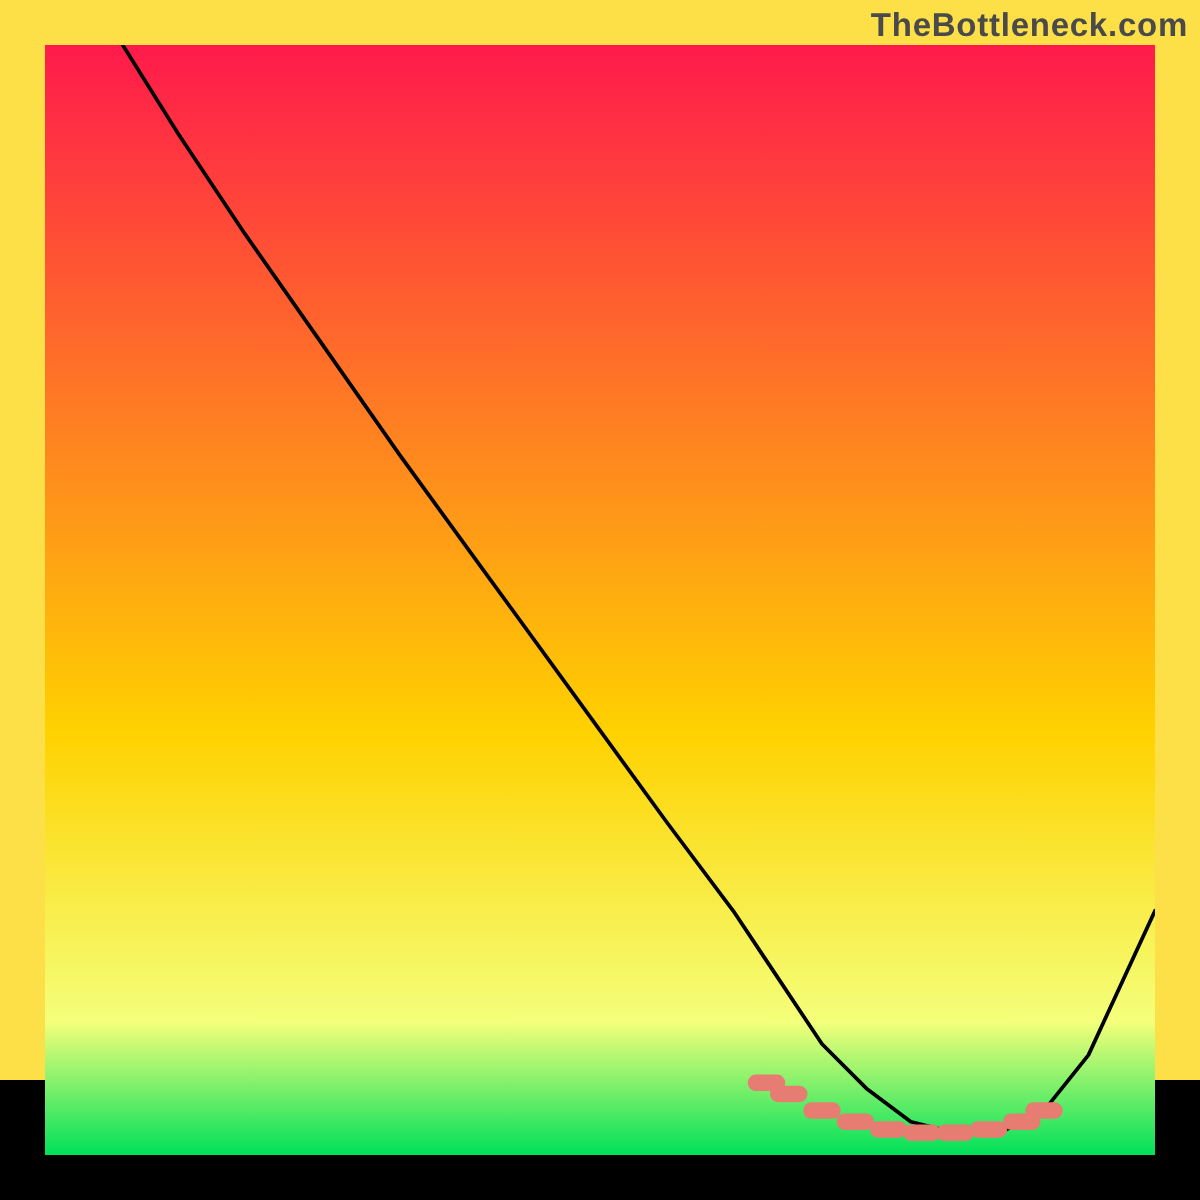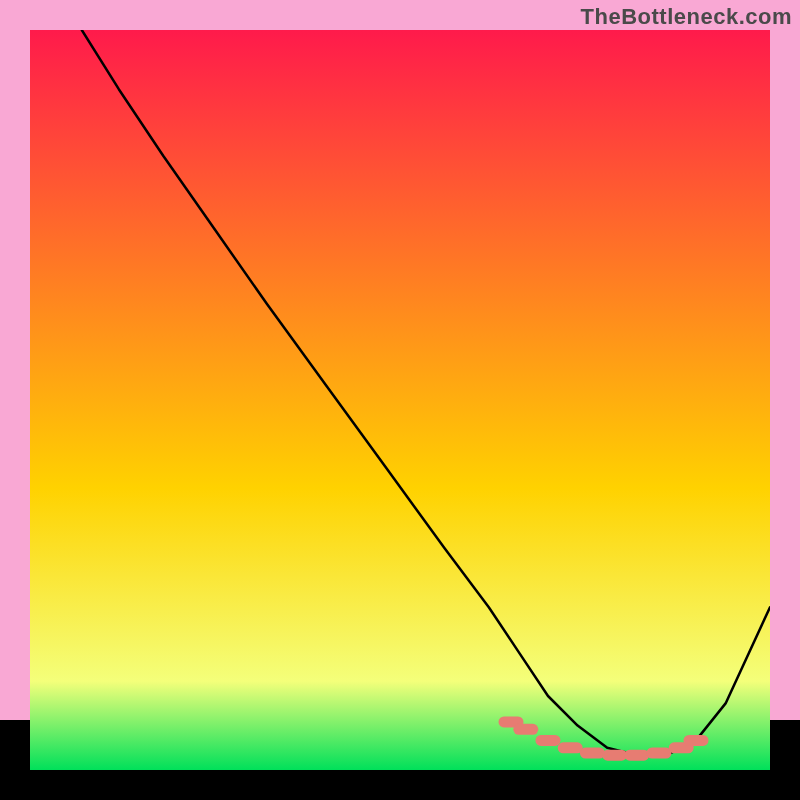--- a/index.html
+++ b/index.html
@@ -8,21 +8,21 @@
     width: 800px;
     height: 800px;
     background: #000;
     overflow: hidden;
     font-family: Arial, Helvetica, sans-serif;
   }
   .frame {
     position: relative;
     width: 800px;
     height: 720px;
-    background: #f9a8d4;
+    background: #fde047;
   }
   .watermark {
     position: absolute;
     top: 4px;
     right: 8px;
     color: #4a4a4a;
     font-size: 22px;
     font-weight: bold;
     letter-spacing: 0.5px;
     z-index: 20;

